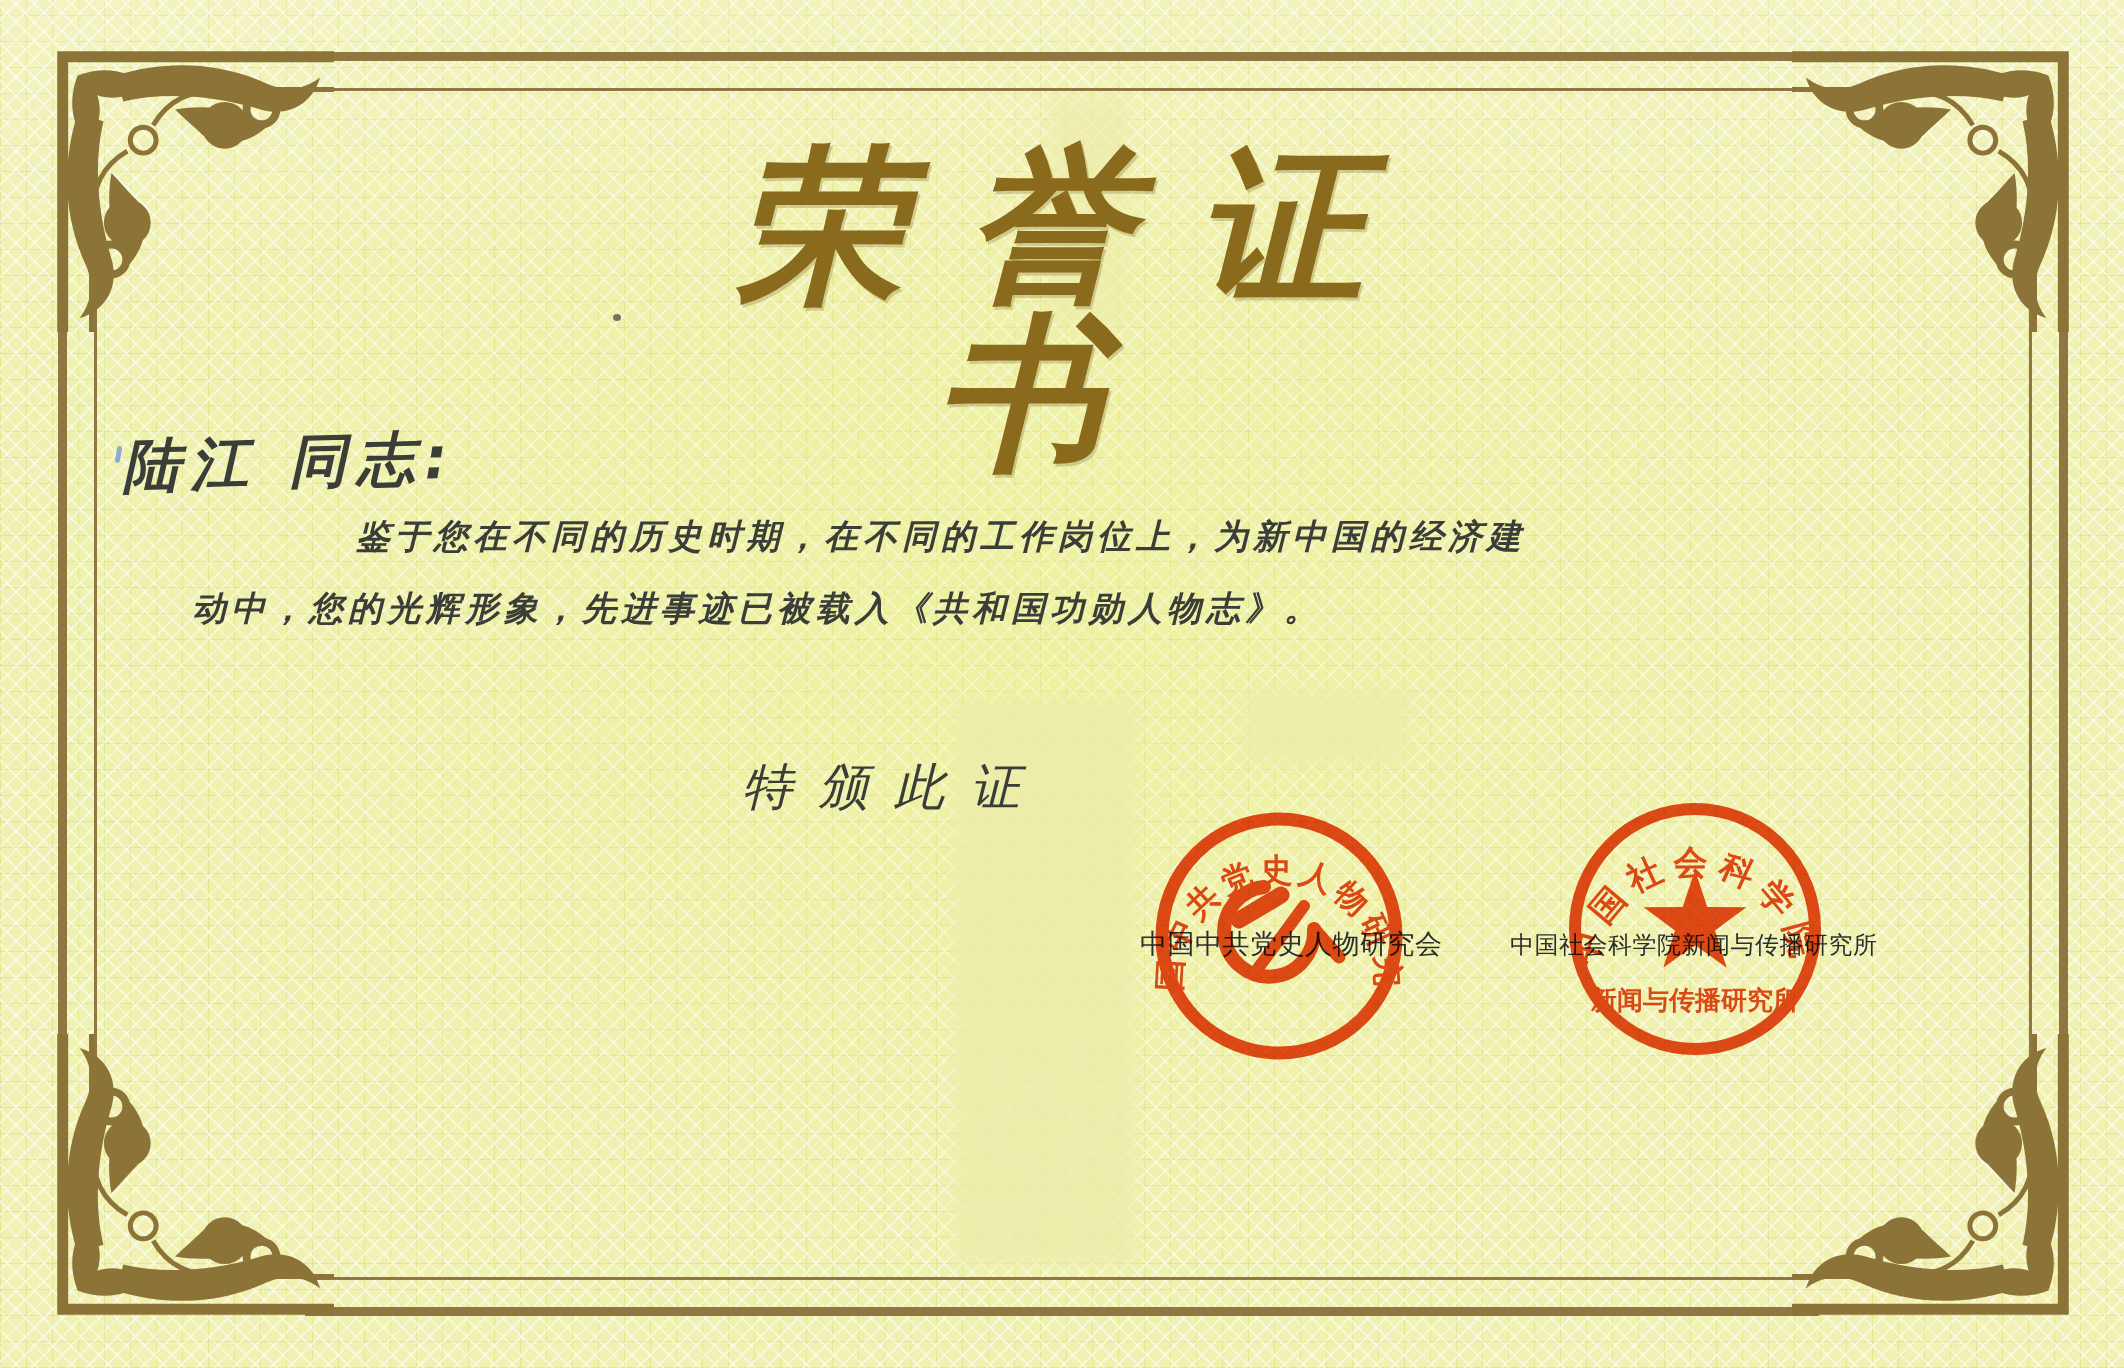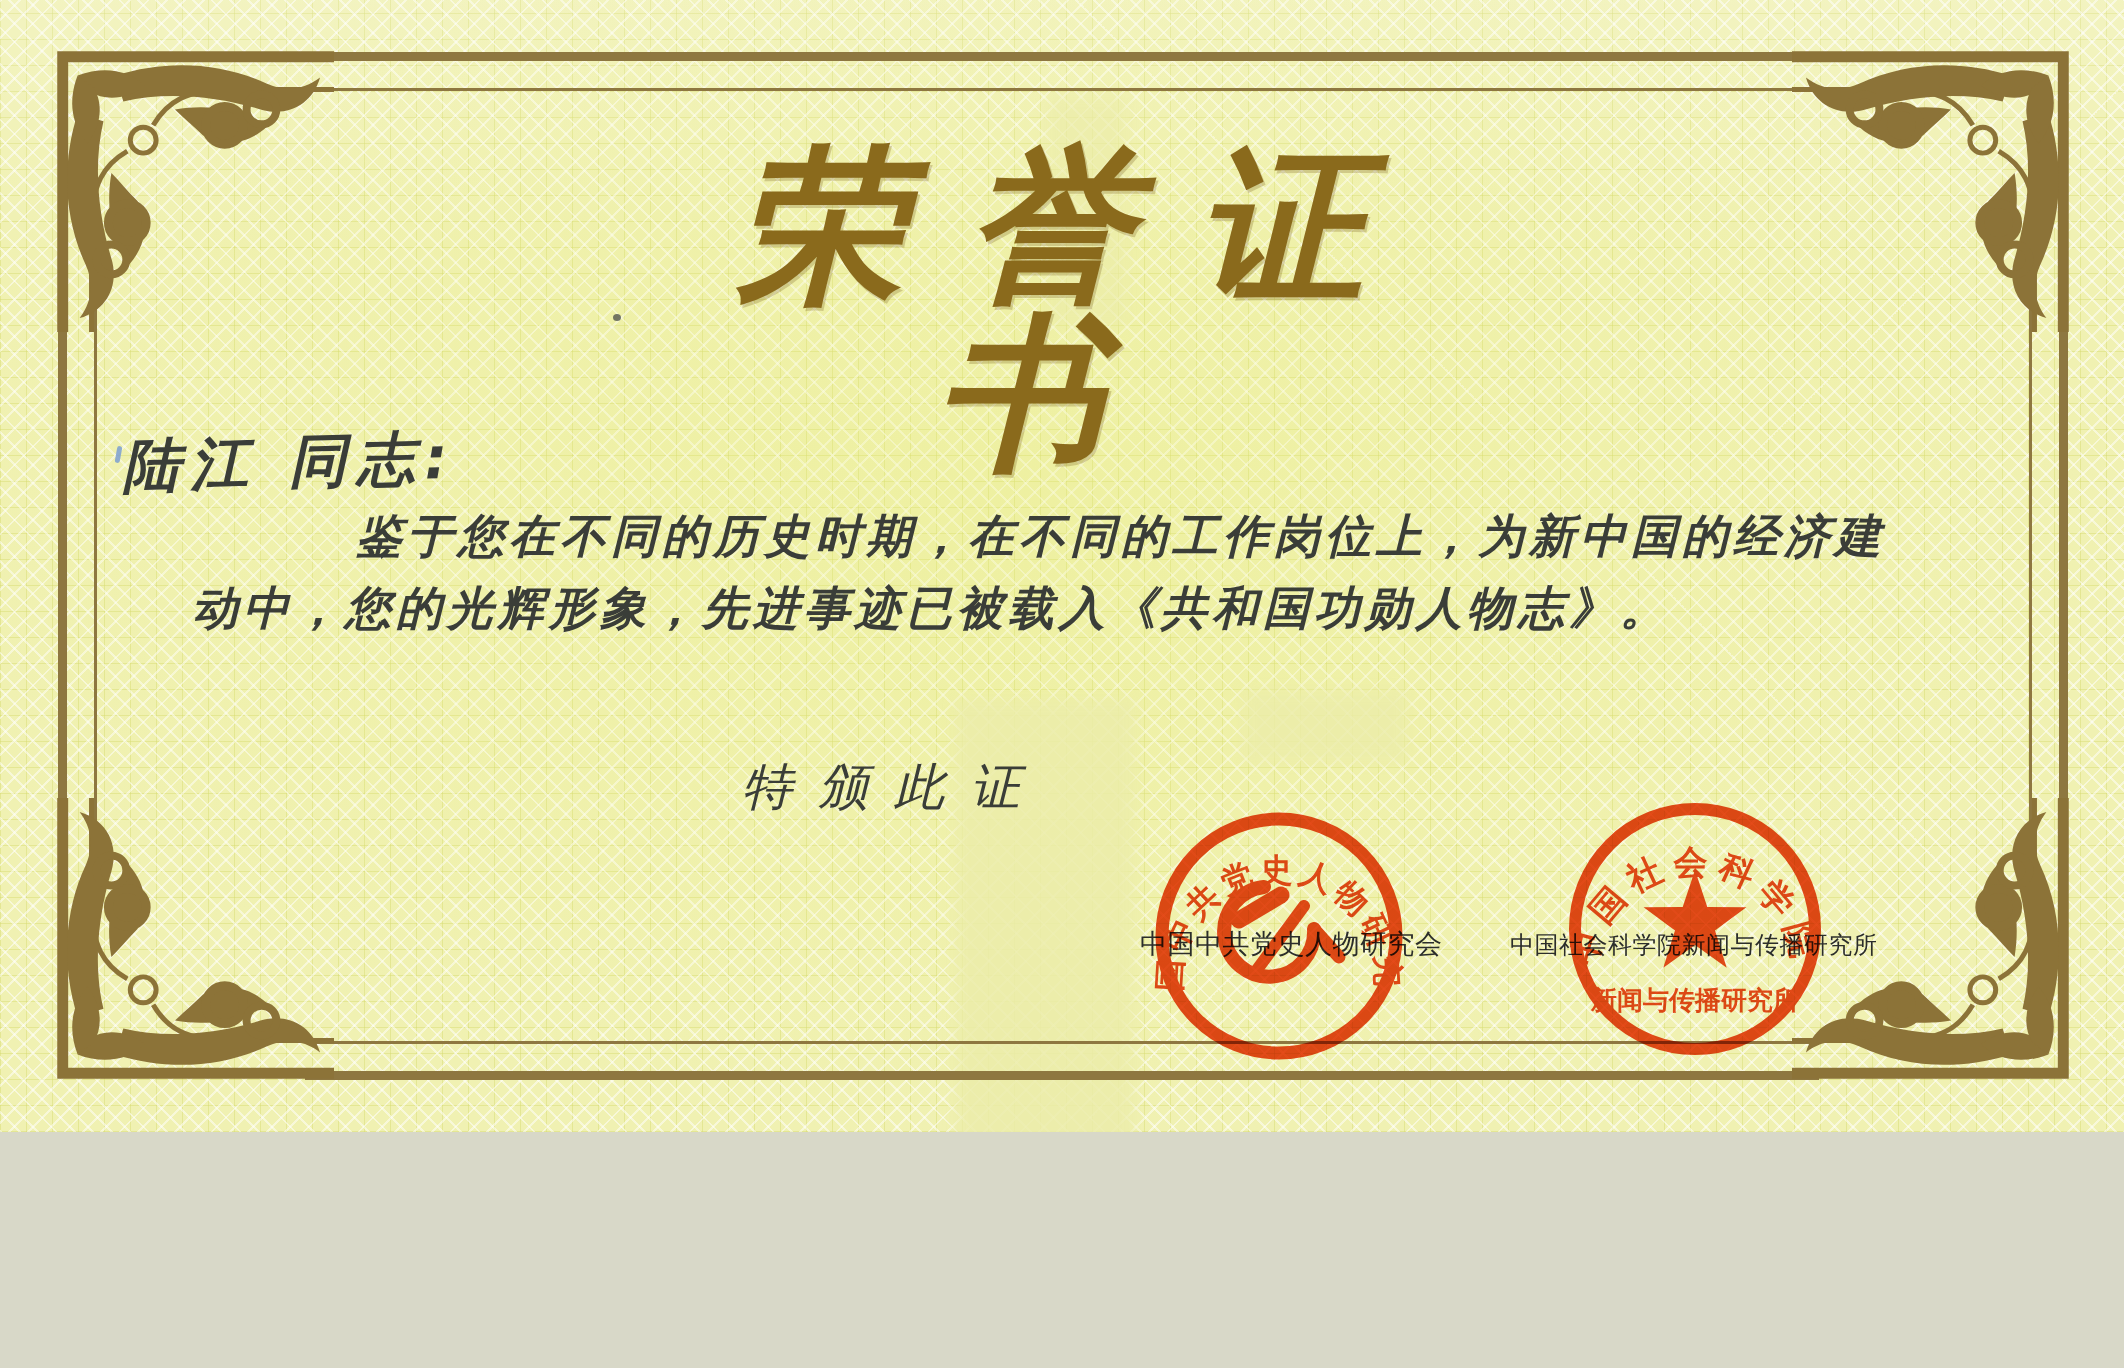--- a/index.html
+++ b/index.html
@@ -1,17 +1,17 @@
 <!DOCTYPE html>
 <html><head>
 <meta charset="utf-8">
 <style>
   html,body{margin:0;padding:0;background:#d8d8c8;}
   .page{
-    position:relative;width:2124px;height:1132px;overflow:hidden;
+    position:relative;width:2124px;height:1368px;overflow:hidden;
     background-color:#f0f1b2;
     background-image:
       repeating-linear-gradient(45deg, rgba(255,255,255,.50) 0 2px, transparent 2px 13px),
       repeating-linear-gradient(135deg, rgba(255,255,255,.50) 0 2px, transparent 2px 13px),
       repeating-linear-gradient(0deg, rgba(213,218,110,.45) 0 1px, transparent 1px 26px),
       repeating-linear-gradient(90deg, rgba(213,218,110,.45) 0 1px, transparent 1px 26px);
     font-family:"DejaVu Sans", sans-serif;
   }
   .tint{position:absolute;inset:0;pointer-events:none;
     background:radial-gradient(ellipse at 48% 45%, rgba(233,238,120,.30), rgba(233,238,120,0) 72%),
@@ -44,21 +44,21 @@
     text-shadow:2px 3px 0 rgba(110,82,18,.25);
     font-style:italic;
   }
   .recipient{
     position:absolute;left:122px;top:424px;
     font-size:58px;color:#3a3d38;font-weight:600;font-style:italic;
     letter-spacing:10px;transform:rotate(-1.5deg);
   }
   .body-text{
     position:absolute;left:192px;top:500px;width:1640px;
-    font-size:46px;line-height:72px;color:#3a3d38;
+    font-size:34px;line-height:72px;color:#3a3d38;
     font-weight:600;font-style:italic;letter-spacing:5px;
   }
   .body-line{white-space:nowrap;}
   .body-line.indent{padding-left:164px;}
   .closing{
     position:absolute;left:742px;top:754px;
     font-size:50px;color:#3a3d38;font-weight:400;font-style:italic;
     letter-spacing:26px;
   }
   .org{position:absolute;color:#2b2d2b;font-family:"DejaVu Serif", serif;white-space:nowrap;z-index:5;}

